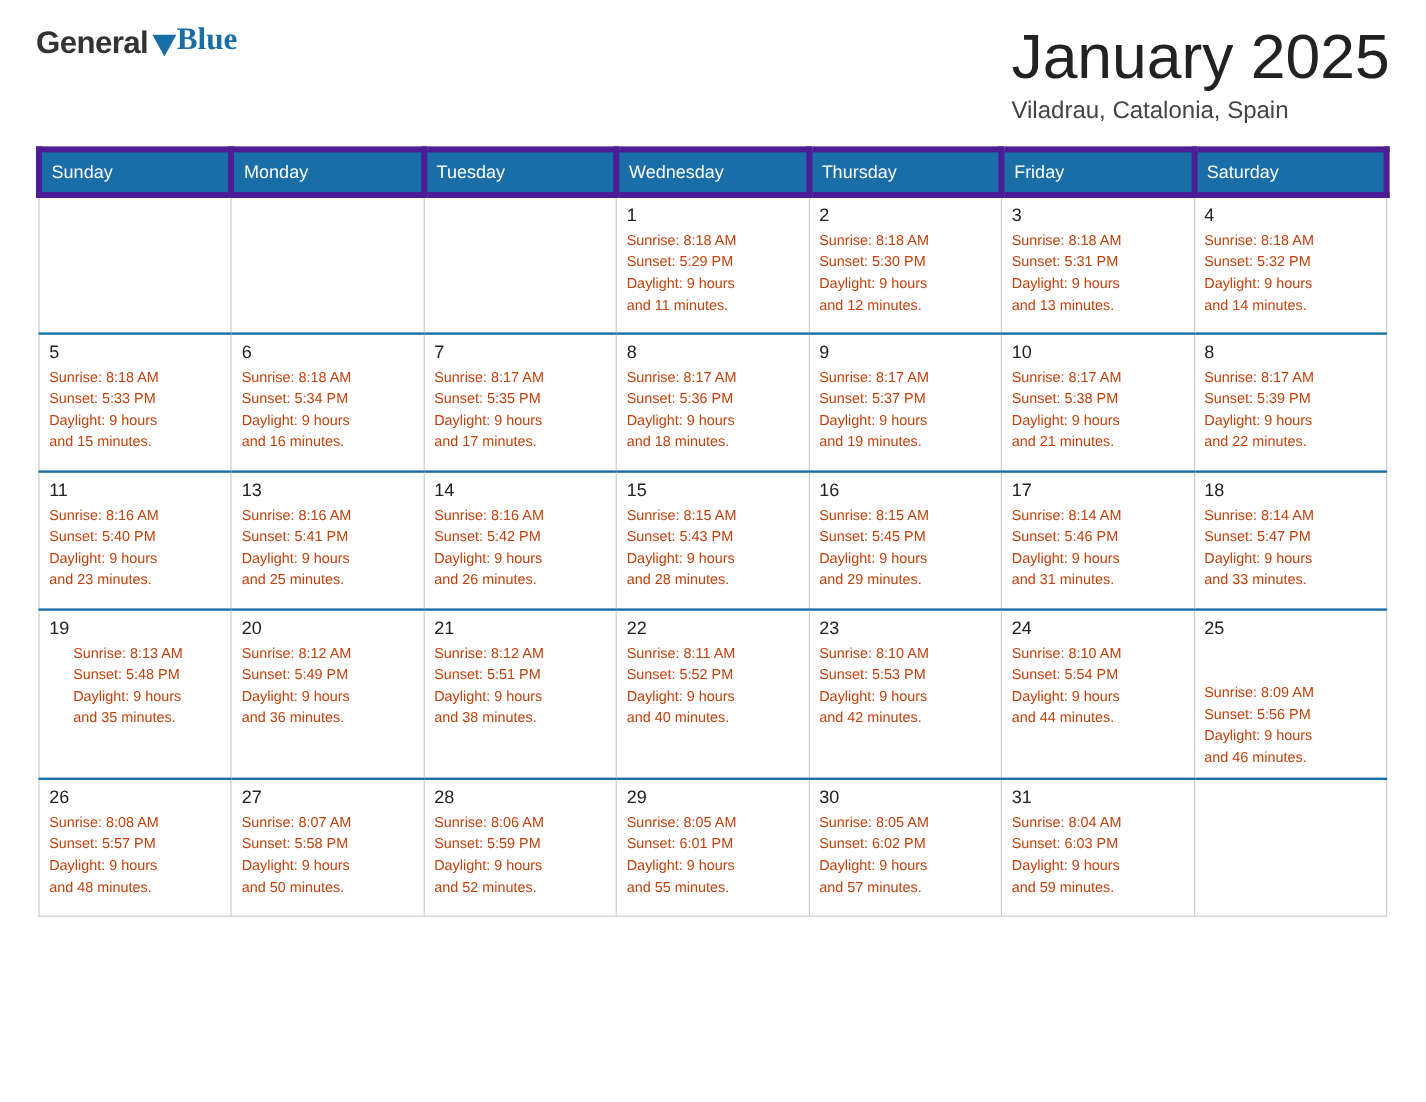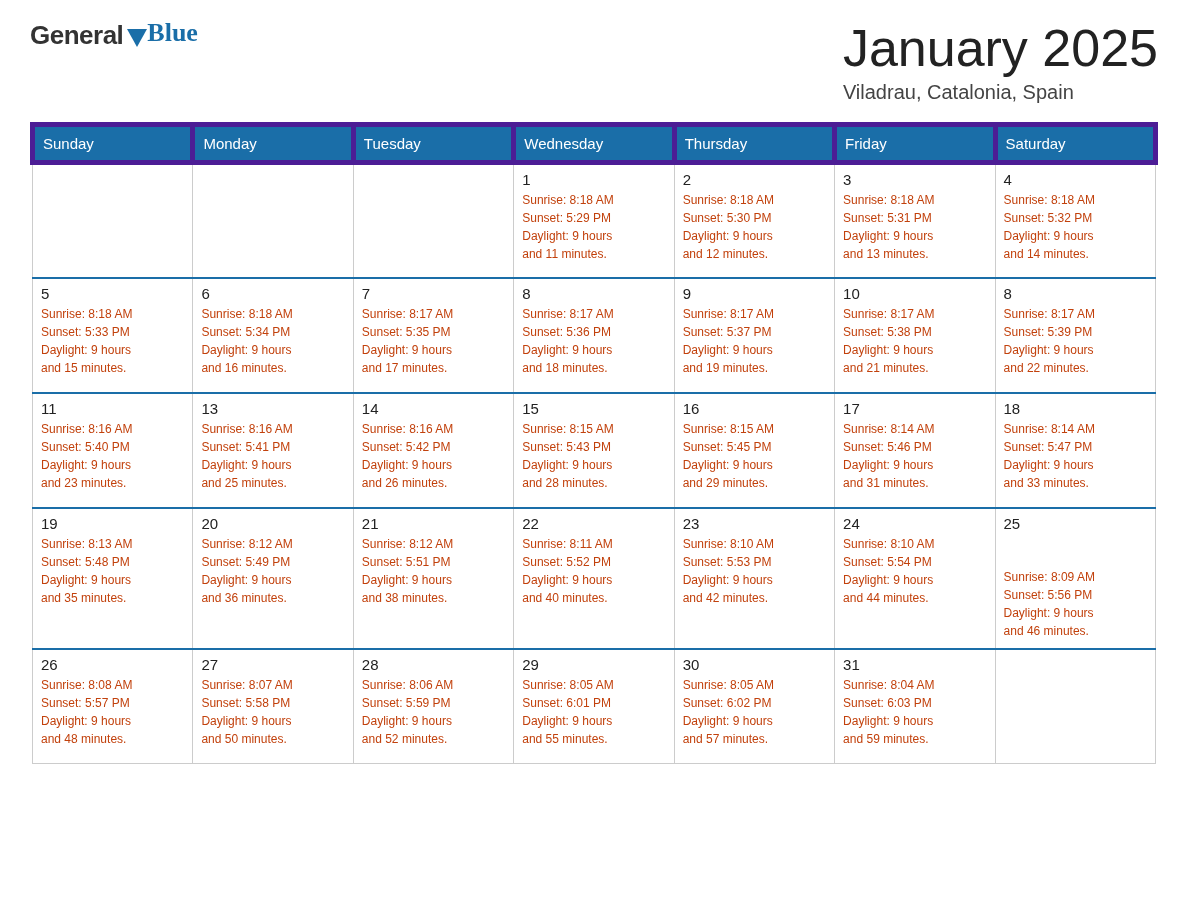--- a/index.html
+++ b/index.html
@@ -274,21 +274,21 @@
           <span class="day-number">18</span>
           <div class="day-info" style="white-space: pre-line;">Sunrise: 8:14 AM
 Sunset: 5:47 PM
 Daylight: 9 hours
 and 33 minutes.</div>
         </td>
       </tr>
       <tr>
         <td>
           <span class="day-number">19</span>
-          <div class="day-info" style="white-space: pre-line;">Sunrise: 8:13 AM
+          <div class="day-info" style="white-space: pre-line; margin-left: 20px;">Sunrise: 8:13 AM
 Sunset: 5:48 PM
 Daylight: 9 hours
 and 35 minutes.</div>
         </td>
         <td>
           <span class="day-number">20</span>
           <div class="day-info" style="white-space: pre-line;">Sunrise: 8:12 AM
 Sunset: 5:49 PM
 Daylight: 9 hours
 and 36 minutes.</div>

